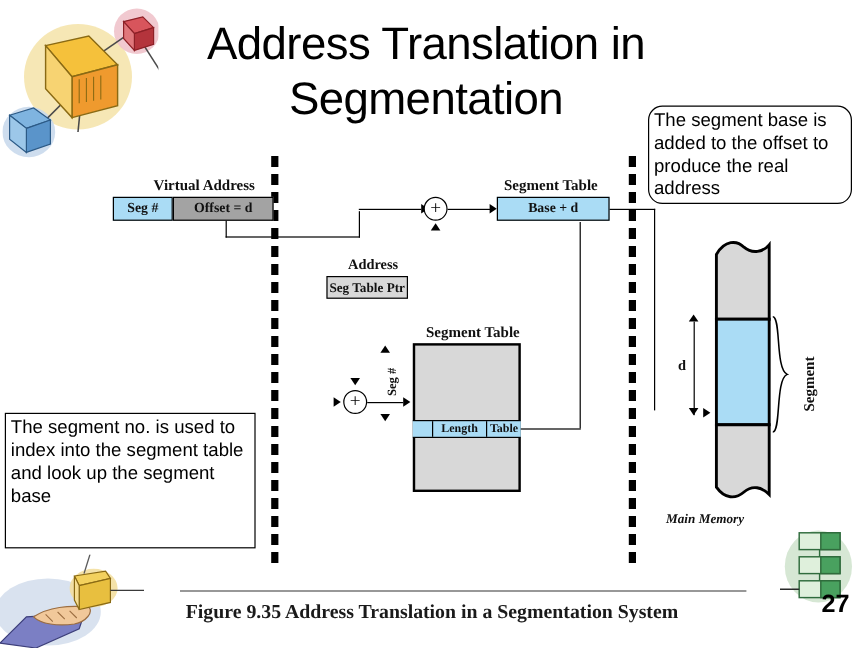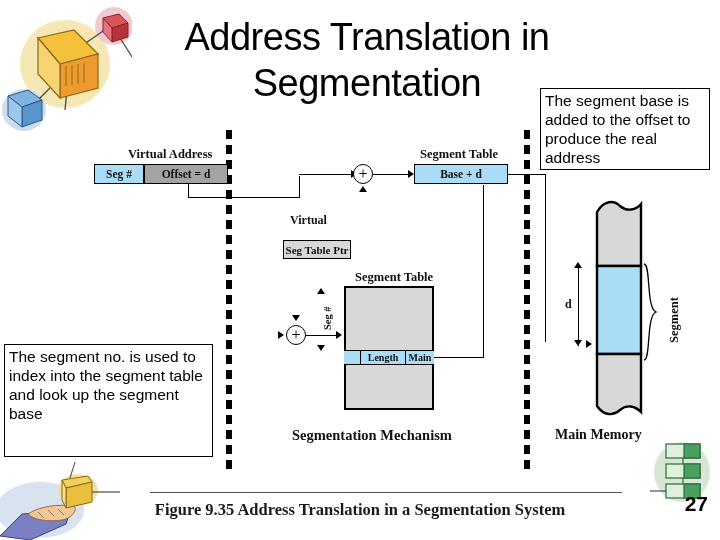--- a/index.html
+++ b/index.html
@@ -14,21 +14,21 @@
     position: relative;
     width: 720px;
     height: 540px;
     background: #ffffff;
     overflow: hidden;
   }
 
   
   #title {
     position: absolute;
-    left: 132px;
+    left: 120px;
     top: 14px;
     width: 470px;
     text-align: center;
     font-family: "Liberation Sans", sans-serif;
     font-size: 38px;
     line-height: 46px;
     font-weight: normal;
     color: #000000;
     letter-spacing: -0.5px;
   }
@@ -43,20 +43,21 @@
     line-height: 19px;
     color: #000000;
     padding: 2px 3px 2px 4px;
     box-sizing: border-box;
   }
   #callout-base {
     left: 540px;
     top: 88px;
     width: 170px;
     height: 82px;
+    border-radius: 12px;
   }
   #callout-segno {
     left: 4px;
     top: 344px;
     width: 209px;
     height: 113px;
   }
 
   
   #diagram {
@@ -238,22 +239,22 @@
     <div class="arrow-u" style="left:359px; top:186px;"></div>
     <div class="line hline" style="left:373px; top:174px; width:38px; height:1.4px;"></div>
     <div class="arrow-r" style="left:408px; top:170px;"></div>
 
     <div class="dlabel" style="left:420px; top:147px; font-size:12.5px;">Segment Table</div>
     <div class="dbox fill-blue" style="left:414px; top:164px; width:94px; height:20px; font-size:11.5px;">Base + d</div>
 
     <div class="line hline" style="left:508px; top:174px; width:38px; height:1.4px;"></div>
     <div class="line vline" style="left:545px; top:174px; width:1.4px; height:168px;"></div>
 
-    <div class="dlabel" style="left:290px; top:213px; font-size:12px;">Virtual</div>
-    <div class="dbox fill-gray" style="left:283px; top:230px; width:68px; height:19px; font-size:11px;margin-top:10px;">Seg Table Ptr</div>
+    <div class="dlabel" style="left:290px; top:213px; font-size:12px;">Address</div>
+    <div class="dbox fill-gray" style="left:272px; top:230px; width:68px; height:19px; font-size:11px;">Seg Table Ptr</div>
 
     <div class="plus" style="left:286px; top:325px;">+</div>
     <div class="arrow-r" style="left:278px; top:331px;"></div>
     <div class="arrow-d" style="left:292px; top:315px;"></div>
     <div class="line hline" style="left:306px; top:335px; width:30px; height:1.2px;"></div>
     <div class="arrow-r" style="left:336px; top:331px;"></div>
 
     <div class="arrow-u" style="left:317px; top:288px;"></div>
     <div class="arrow-d" style="left:317px; top:345px;"></div>
     <div class="vtext" style="left:322px; top:330px; font-size:10.5px; transform: rotate(-90deg);">Seg #</div>
@@ -264,21 +265,21 @@
                 border:2.5px solid #000; background:#d8d8d8; box-sizing:border-box;"></div>
 
     <div style="position:absolute; left:344px; top:350px; width:90px; height:15px;
                 background:#aadcf5; border-top:1px solid #000; border-bottom:1px solid #000;
                 box-sizing:border-box; display:flex; align-items:center;">
       <div style="width:16px; height:100%;"></div>
       <div style="flex:1; height:100%; border-left:1px solid #000; border-right:1px solid #000;
                   box-sizing:border-box; font-family:'Liberation Serif',serif; font-weight:bold;
                   font-size:10px; display:flex; align-items:center; justify-content:center; color:#111;">Length</div>
       <div style="width:28px; height:100%; font-family:'Liberation Serif',serif; font-weight:bold;
-                  font-size:10px; display:flex; align-items:center; justify-content:center; color:#111;">Main</div>
+                  font-size:10px; display:flex; align-items:center; justify-content:center; color:#111;">Table</div>
     </div>
 
     <div class="line hline" style="left:434px; top:357px; width:50px; height:1.2px;"></div>
     <div class="line vline" style="left:483px; top:185px; width:1.2px; height:172px;"></div>
 
     <svg style="position:absolute; left:594px; top:198px;" width="50" height="222" viewBox="0 0 50 222">
       <path d="M3 14 C10 2, 20 2, 26 8 C33 14, 42 12, 47 6 L47 68 L3 68 Z" fill="#d8d8d8" stroke="#000" stroke-width="2.4"></path>
       <rect x="3" y="68" width="44" height="88" fill="#aadcf5" stroke="#000" stroke-width="2.4"></rect>
       <path d="M3 156 L47 156 L47 214 C41 208, 33 206, 26 212 C19 218, 10 218, 3 208 Z" fill="#d8d8d8" stroke="#000" stroke-width="2.4"></path>
     </svg>
@@ -288,22 +289,21 @@
     <div class="arrow-d" style="left:574px; top:340px;"></div>
     <div class="dlabel" style="left:565px; top:297px; font-size:12px;">d</div>
     <div class="arrow-r" style="left:586px; top:340px;"></div>
 
     <svg style="position:absolute; left:642px; top:262px;" width="18" height="100" viewBox="0 0 18 100">
       <path d="M2 2 C9 2, 4 46, 14 50 C4 54, 9 98, 2 98" fill="none" stroke="#000" stroke-width="1.3"></path>
     </svg>
     <div class="vtext" style="left:667px; top:343px; font-size:12.5px; transform: rotate(-90deg);">Segment</div>
 
     <div class="dlabel" style="left:130px; top:427px; font-size:14.5px;">Program</div>
-    <div class="dlabel" style="left:292px; top:427px; font-size:14.5px;">Segmentation Mechanism</div>
-    <div class="dlabel" style="left:555px; top:427px; font-size:14px;">Main Memory</div>
+    <div class="dlabel" style="left:555px; top:427px; font-size:11px;font-style:italic;">Main Memory</div>
   </div>
 
   <div class="callout" id="callout-base">The segment base is added to the offset to produce the real address</div>
 
   <div class="callout" id="callout-segno">The segment no. is used to index into the segment table and look up the segment base</div>
 
   <svg class="clip" style="left:0px; top:462px;" width="120" height="78" viewBox="0 0 120 78">
     <ellipse cx="40" cy="48" rx="44" ry="28" fill="#ccd8ea" opacity="0.75"></ellipse>
     <ellipse cx="78" cy="28" rx="20" ry="16" fill="#f3dfa0" opacity="0.9"></ellipse>
     <path d="M0 74 L22 52 L56 50 L72 44 L66 62 L30 78 Z" fill="#7b7fc4" stroke="#3d3f7a" stroke-width="1"></path>

